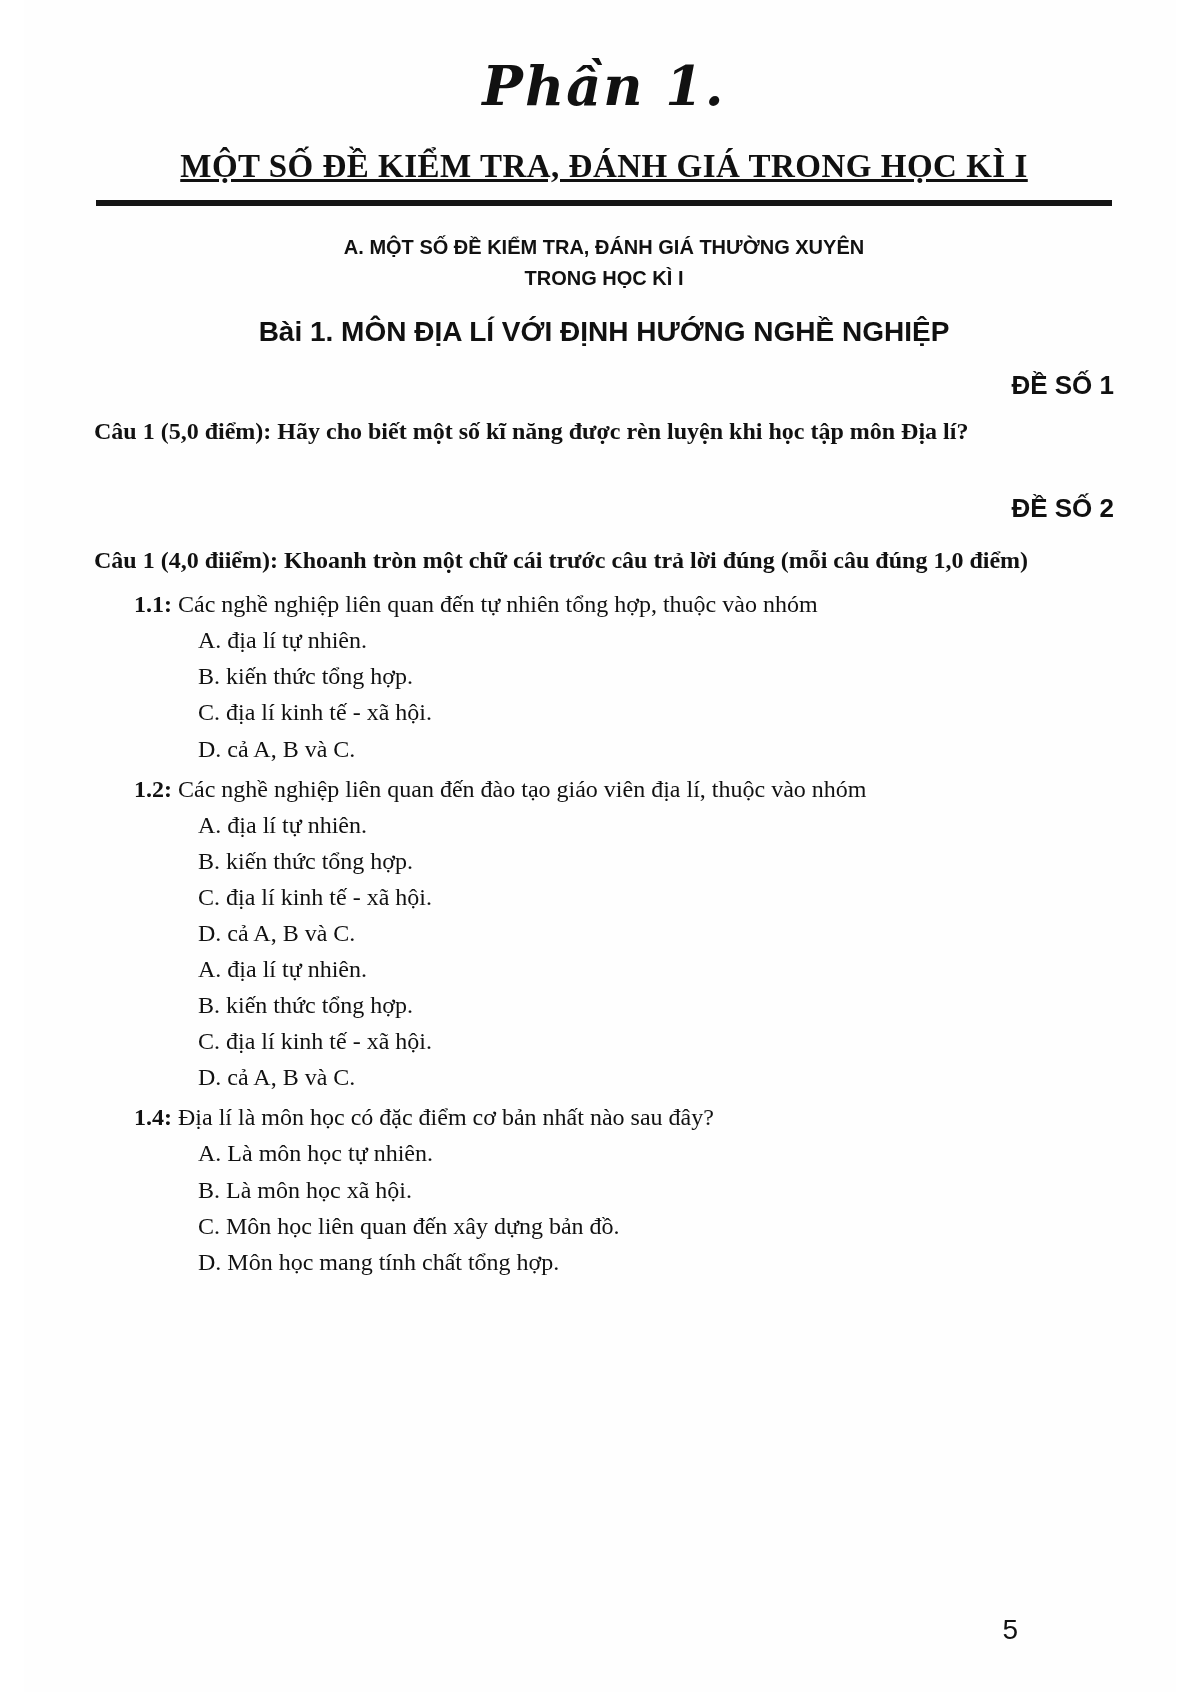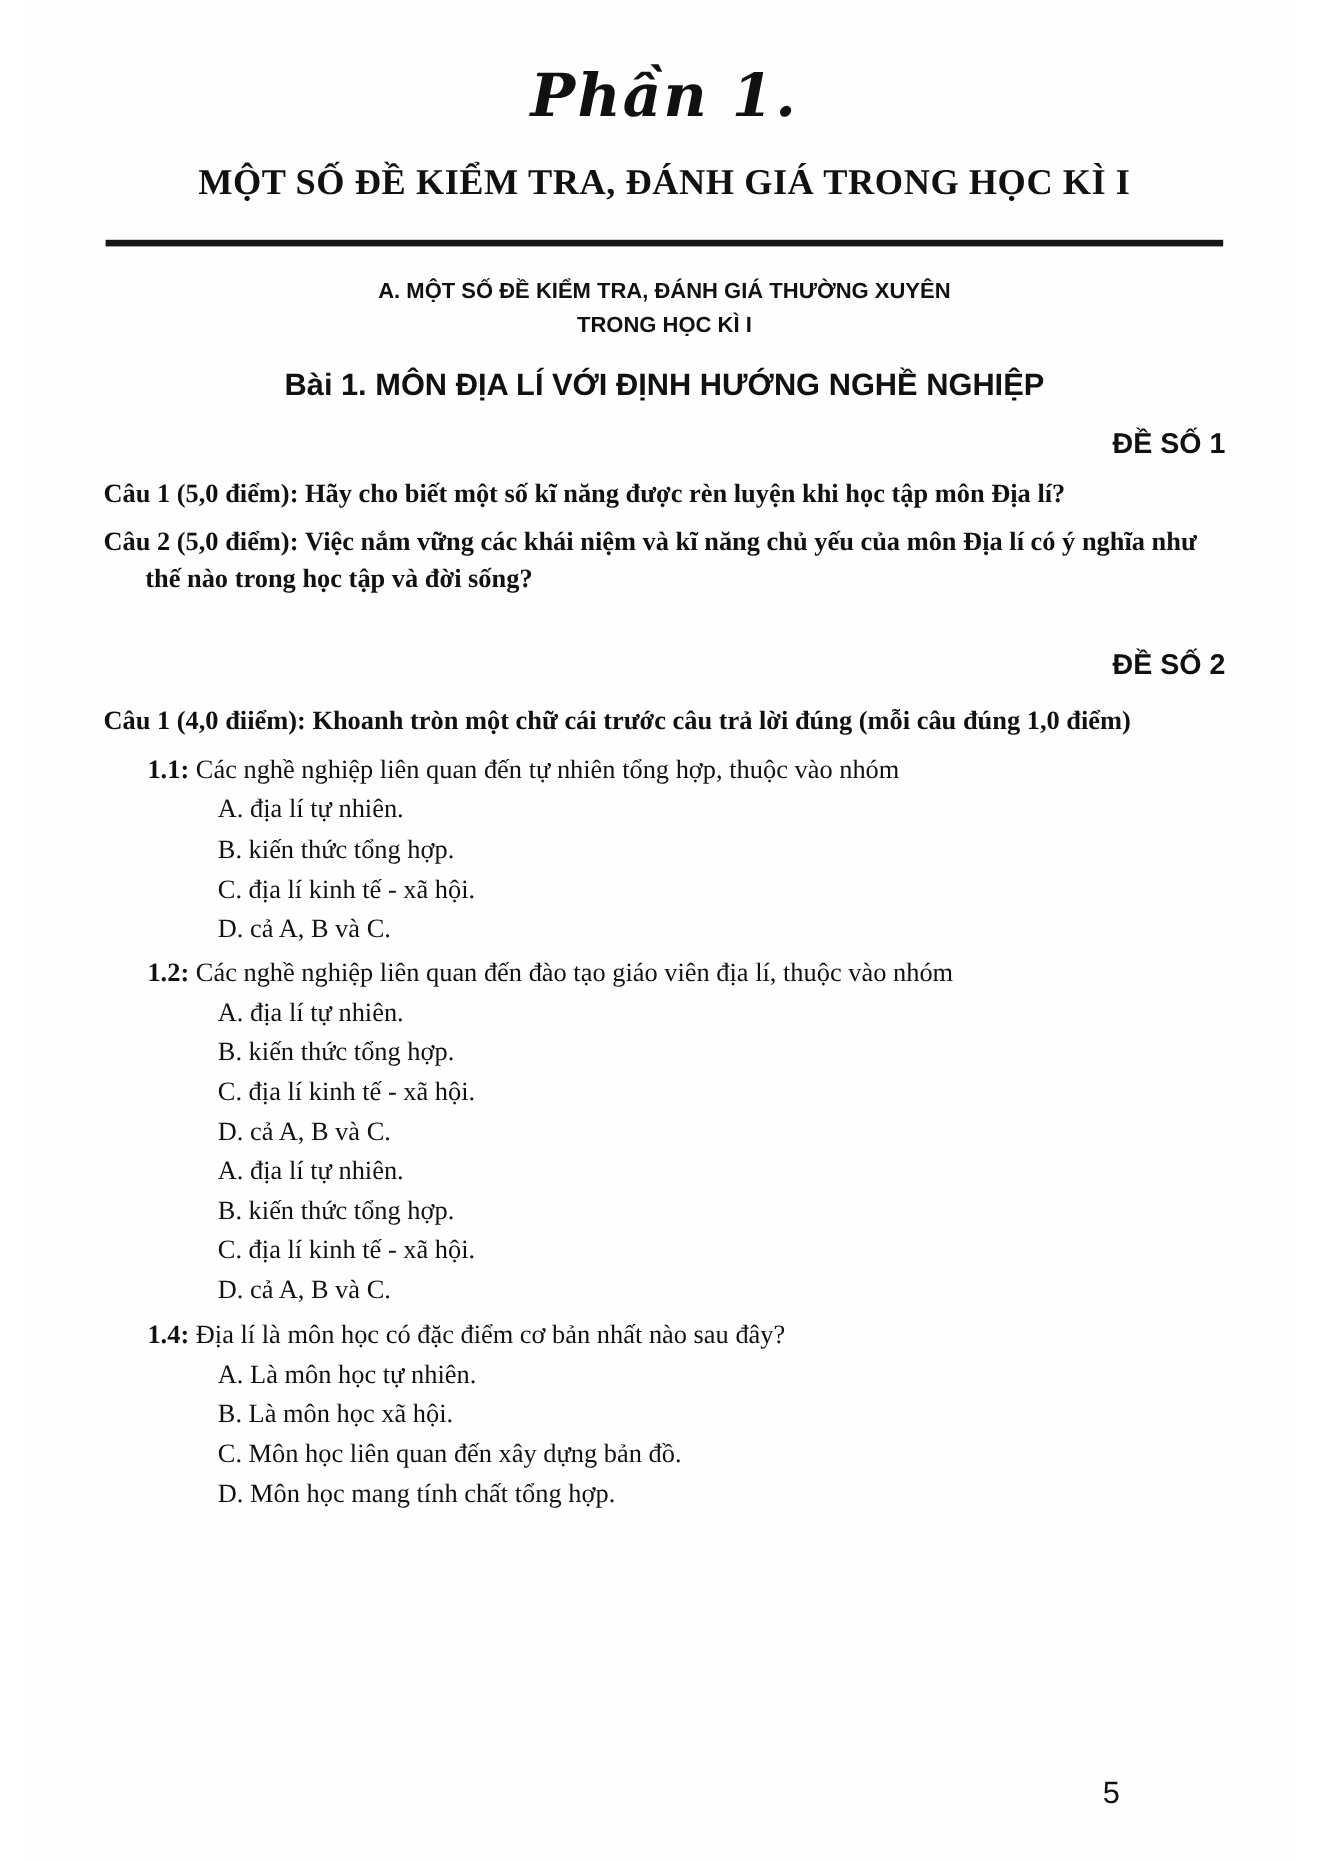--- a/index.html
+++ b/index.html
@@ -30,21 +30,22 @@
     margin: 8px 0 18px 0;
     letter-spacing: 2px;
   }
 
   .main-heading {
     text-align: center;
     font-family: "Liberation Serif", serif;
     font-weight: bold;
     font-size: 33px;
     letter-spacing: 0.5px;
-    padding-bottom: 28px;
+    padding-bottom: 10px;
+    text-decoration: underline;
   }
   .heading-rule {
     border-bottom: 6px solid #151515;
     margin: 0 2px 26px 2px;
   }
 
   .section-heading {
     text-align: center;
     font-family: "Liberation Sans", sans-serif;
     font-weight: bold;
@@ -121,24 +122,20 @@
 
   <div class="lesson-heading">Bài 1. MÔN ĐỊA LÍ VỚI ĐỊNH HƯỚNG NGHỀ NGHIỆP</div>
 
   <div class="de-title">ĐỀ SỐ 1</div>
 
   <div class="question">
     <span class="q-label">Câu 1 (5,0 điểm):</span>
     <span class="q-text">Hãy cho biết một số kĩ năng được rèn luyện khi học tập môn Địa lí?</span>
   </div>
 
-  <div class="question">
-    <span class="q-label">Câu 2 (5,0 điểm):</span>
-    <span class="q-text">Việc nắm vững các khái niệm và kĩ năng chủ yếu của môn Địa lí có ý nghĩa như thế nào trong học tập và đời sống?</span>
-  </div>
 
   <div class="de-title second">ĐỀ SỐ 2</div>
 
   <div class="question">
     <span class="q-label">Câu 1 (4,0 điiểm):</span>
     <span class="q-text">Khoanh tròn một chữ cái trước câu trả lời đúng (mỗi câu đúng 1,0 điểm)</span>
   </div>
 
   <div class="mc-item">
     <span class="mc-label">1.1:</span>

